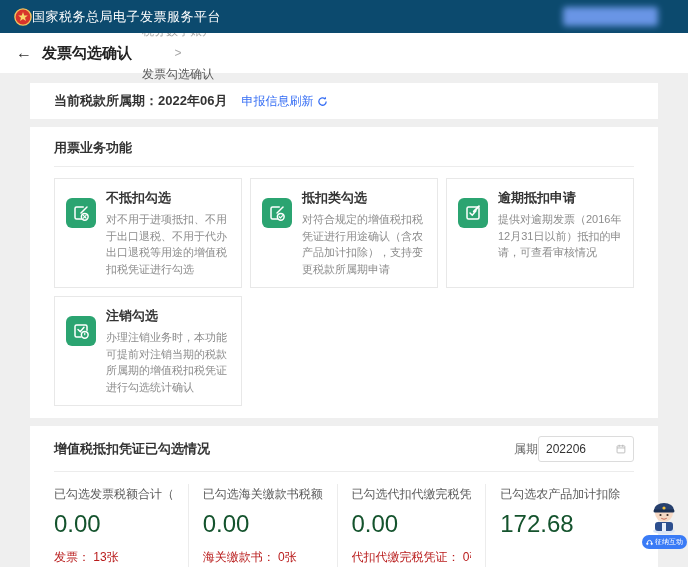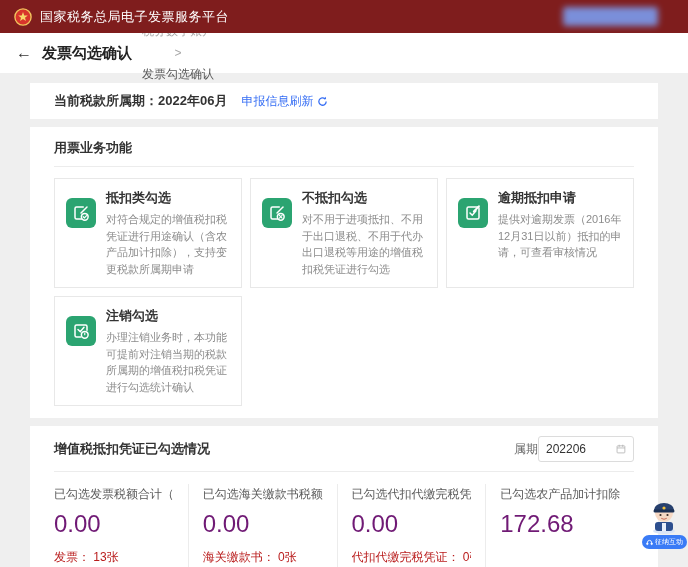--- a/index.html
+++ b/index.html
@@ -3,21 +3,21 @@
 <meta charset="utf-8">
 <style>
   * { box-sizing: border-box; margin: 0; padding: 0; }
   html,body { width:688px; height:567px; }
   body {
     font-family: "Liberation Sans", "DejaVu Sans", sans-serif;
     background:#efefef; color:#333; position:relative; overflow:hidden;
     font-size:13px;
   }
   
-  .app-header { height:33px; background:#7f1d1d; display:flex; align-items:center; padding:4px 14px; gap:8px; position:relative; }
+  .app-header { height:33px; background:#0c4a6e; display:flex; align-items:center; padding:4px 14px; position:relative; }
   .emblem { width:18px; height:18px; flex:none; }
   .app-title { color:#fff; font-size:13px; letter-spacing:0.5px; }
   .user-redact { position:absolute; right:30px; top:7px; width:95px; height:19px; background:#7aa3fb; border-radius:3px; filter:blur(3px); opacity:.85; }
   
   .crumb-bar { background:#fff; height:40px; display:flex; align-items:center; padding:0 16px; gap:10px; }
   .back-arrow { font-size:16px; color:#333; cursor:pointer; line-height:1; }
   .page-title { font-size:15px; font-weight:bold; color:#222; }
   .crumb { font-size:12px; color:#a8a8a8; display:flex; gap:6px; align-items:center;flex-direction:column; }
   .crumb .cur { color:#555; }
   
@@ -40,21 +40,21 @@
   .sum-panel { padding:10px 24px 12px; }
   .sum-head { display:flex; align-items:center; justify-content:space-between; padding-bottom:9px; border-bottom:1px solid #ececec; }
   .sum-right { display:flex; align-items:center; gap:0; }
   .sum-period-label { font-size:12px; color:#666; }
   .period-box { border:1px solid #dcdcdc; border-radius:3px; height:26px; width:96px; display:flex; align-items:center; padding:12px 7px; gap:4px; background:#fff; }
   .period-box input { border:none; outline:none; width:100%; font-size:12px; color:#333; font-family:inherit; }
   .stats { display:flex; padding-top:12px; }
   .stat { flex:1; padding:2px 14px 0; border-left:1px solid #ececec; min-width:0; }
   .stat:first-child { border-left:none; padding-left:0; }
   .stat-label { font-size:12px; color:#595959; white-space:nowrap; overflow:hidden; margin-bottom:7px; }
-  .stat-value { font-size:24px; color:#701a75; font-weight:500; margin-bottom:11px; font-family:"Liberation Sans","DejaVu Sans",sans-serif; }
+  .stat-value { font-size:24px; color:#14532d; font-weight:500; margin-bottom:11px; font-family:"Liberation Sans","DejaVu Sans",sans-serif; }
   .stat-line { font-size:12px; color:#b91c1c; margin-bottom:7px; white-space:nowrap; overflow:hidden; }
   
   .assistant { position:absolute; right:2px; bottom:18px; width:44px; text-align:center; cursor:pointer; }
   .assistant-pill { display:inline-flex; align-items:center; gap:2px; background:#3a7bf6; color:#fff; font-size:7px; padding:2px 4px; border-radius:7px; margin-top:-3px; white-space:nowrap; }
   svg { display:block; }
 </style>
 </head>
 <body>
 
 <div class="app-header">
@@ -94,41 +94,41 @@
   <div class="panel fn-panel">
     <div class="sec-title">用票业务功能</div>
     <div class="cards">
 
       <div class="card">
         <span class="card-icon">
           <svg width="18" height="18" viewBox="0 0 24 24" fill="none" stroke="#fff" stroke-width="2" stroke-linecap="round">
             <path d="M4 6 a2 2 0 0 1 2-2 h9 M4 6 v12 a2 2 0 0 0 2 2 h7"></path>
             <path d="M20 4 L12 12"></path>
             <circle cx="17" cy="17" r="4.5"></circle>
-            <path d="M15 17 l1.5 1.5 L19.5 15.5" stroke-width="1.6"></path>
-          </svg>
-        </span>
-        <span class="card-body">
-          <div class="card-title">抵扣类勾选</div>
-          <div class="card-desc">对符合规定的增值税扣税凭证进行用途确认（含农产品加计扣除），支持变更税款所属期申请</div>
+            <path d="M15.2 15.2 l3.6 3.6 M18.8 15.2 l-3.6 3.6" stroke-width="1.5"></path>
+          </svg>
+        </span>
+        <span class="card-body">
+          <div class="card-title">不抵扣勾选</div>
+          <div class="card-desc">对不用于进项抵扣、不用于出口退税、不用于代办出口退税等用途的增值税扣税凭证进行勾选</div>
         </span>
       </div>
 
       <div class="card">
         <span class="card-icon">
           <svg width="18" height="18" viewBox="0 0 24 24" fill="none" stroke="#fff" stroke-width="2" stroke-linecap="round">
             <path d="M4 6 a2 2 0 0 1 2-2 h9 M4 6 v12 a2 2 0 0 0 2 2 h7"></path>
             <path d="M20 4 L12 12"></path>
             <circle cx="17" cy="17" r="4.5"></circle>
-            <path d="M15.2 15.2 l3.6 3.6 M18.8 15.2 l-3.6 3.6" stroke-width="1.5"></path>
-          </svg>
-        </span>
-        <span class="card-body">
-          <div class="card-title">不抵扣勾选</div>
-          <div class="card-desc">对不用于进项抵扣、不用于出口退税、不用于代办出口退税等用途的增值税扣税凭证进行勾选</div>
+            <path d="M15 17 l1.5 1.5 L19.5 15.5" stroke-width="1.6"></path>
+          </svg>
+        </span>
+        <span class="card-body">
+          <div class="card-title">抵扣类勾选</div>
+          <div class="card-desc">对符合规定的增值税扣税凭证进行用途确认（含农产品加计扣除），支持变更税款所属期申请</div>
         </span>
       </div>
 
       <div class="card">
         <span class="card-icon">
           <svg width="18" height="18" viewBox="0 0 24 24" fill="none" stroke="#fff" stroke-width="2" stroke-linecap="round">
             <rect x="4" y="4" width="16" height="16" rx="2"></rect>
             <path d="M8 12 l3 3 L16 9"></path>
             <path d="M20 3 L13 10" stroke-width="2.4"></path>
           </svg>

